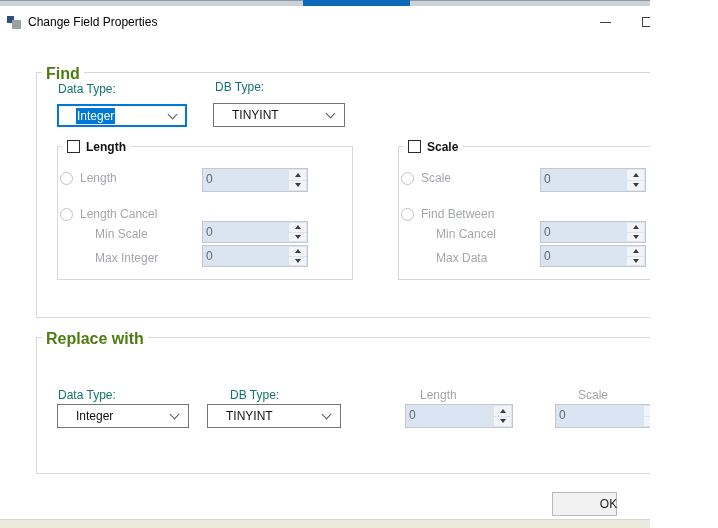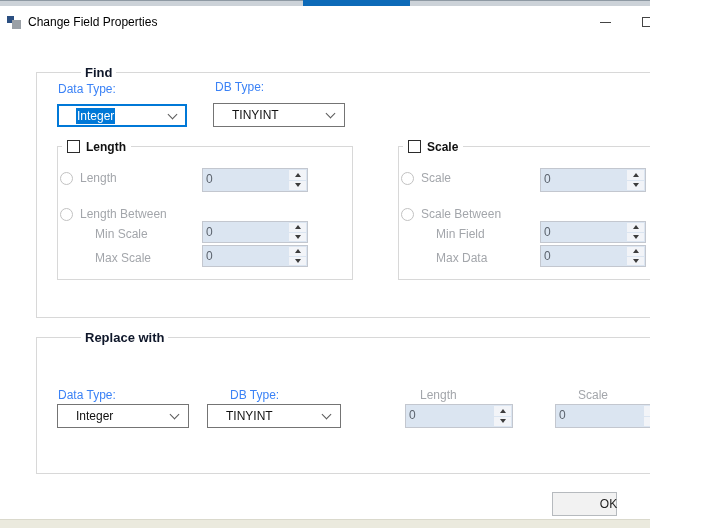--- a/index.html
+++ b/index.html
@@ -23,23 +23,23 @@
   .app-icon .sq2 { position:absolute; left:5px; top:6px; width:9px; height:9px; background:#9aa0a6; }
   .title { position:absolute; left:28px; top:9px; font-size:12px; color:#000; white-space:nowrap; }
 
   .caption-buttons { position:absolute; right:0; top:2px; display:flex; }
   .cap-btn { width:42px; height:28px; display:flex; align-items:center; justify-content:center; cursor:default; }
   .glyph-min { width:11px; height:1px; background:#444; }
   .glyph-max { width:10px; height:10px; border:1px solid #444; background:transparent; }
 
   
   .gb { position:absolute; border:1px solid #d8d8d8; }
-  .gb-label { position:absolute; top:-8px; left:5px; background:#fff; padding:0 4px; font-size:13px; font-weight:bold; color:#0f172a; white-space:nowrap;margin-left:39px; }
-
-  .lbl { position:absolute; font-size:12px; color:#3b82f6; white-space:nowrap; }
+  .gb-label { position:absolute; top:-8px; left:5px; background:#fff; padding:0 4px; font-size:16px; font-weight:bold; color:#4d7c0f; white-space:nowrap; }
+
+  .lbl { position:absolute; font-size:12px; color:#0f766e; white-space:nowrap; }
   .dlbl { position:absolute; font-size:12px; color:#a3a6ab; white-space:nowrap; }
 
   
   .combo { position:absolute; height:23px; background:#fff; border:1px solid #747474; display:flex; align-items:center; padding-left:18px; font-size:12px; color:#111; }
   .combo.focused { border:1px solid #0078d7; box-shadow:inset 0 0 0 1px #0078d7; }
   .combo.focused .val { background:#0078d7; color:#fff; padding:1px 1px; }
   .chev { position:absolute; right:10px; top:6px; width:7px; height:7px; border-right:1px solid #5a5a5a; border-bottom:1px solid #5a5a5a; transform:rotate(45deg); }
 
   
   .spinner { position:absolute; background:#dbe5f1; border:1px solid #c3c7cf; display:flex; font-size:12px; color:#5c646e; }
@@ -129,37 +129,37 @@
             <span class="tri-up"></span>
           </span>
         <span class="spin-b">
             <span class="tri-down"></span>
           </span>
       </span>
     </div>
 
     <div class="radio-row" style="left:60px; top:201px;">
       <span class="rd"></span>
-      <span class="rd-lab">Length Between</span>
+      <span class="rd-lab">Length Cancel</span>
     </div>
 
     <span class="dlbl" style="left:95px; top:221px;">Min Scale</span>
     <div class="spinner" style="left:202px; top:215px; width:106px; height:22px;">
       <span class="sval">0</span>
       <span class="spin-btns">
         <span class="spin-b">
             <span class="tri-up"></span>
           </span>
         <span class="spin-b">
             <span class="tri-down"></span>
           </span>
       </span>
     </div>
 
-    <span class="dlbl" style="left:95px; top:245px;">Max Scale</span>
+    <span class="dlbl" style="left:95px; top:245px;">Max Integer</span>
     <div class="spinner" style="left:202px; top:239px; width:106px; height:22px;">
       <span class="sval">0</span>
       <span class="spin-btns">
         <span class="spin-b">
             <span class="tri-up"></span>
           </span>
         <span class="spin-b">
             <span class="tri-down"></span>
           </span>
       </span>
@@ -182,24 +182,24 @@
             <span class="tri-up"></span>
           </span>
         <span class="spin-b">
             <span class="tri-down"></span>
           </span>
       </span>
     </div>
 
     <div class="radio-row" style="left:401px; top:201px;">
       <span class="rd"></span>
-      <span class="rd-lab">Scale Between</span>
-    </div>
-
-    <span class="dlbl" style="left:436px; top:221px;">Min Field</span>
+      <span class="rd-lab">Find Between</span>
+    </div>
+
+    <span class="dlbl" style="left:436px; top:221px;">Min Cancel</span>
     <div class="spinner" style="left:540px; top:215px; width:106px; height:22px;">
       <span class="sval">0</span>
       <span class="spin-btns">
         <span class="spin-b">
             <span class="tri-up"></span>
           </span>
         <span class="spin-b">
             <span class="tri-down"></span>
           </span>
       </span>

